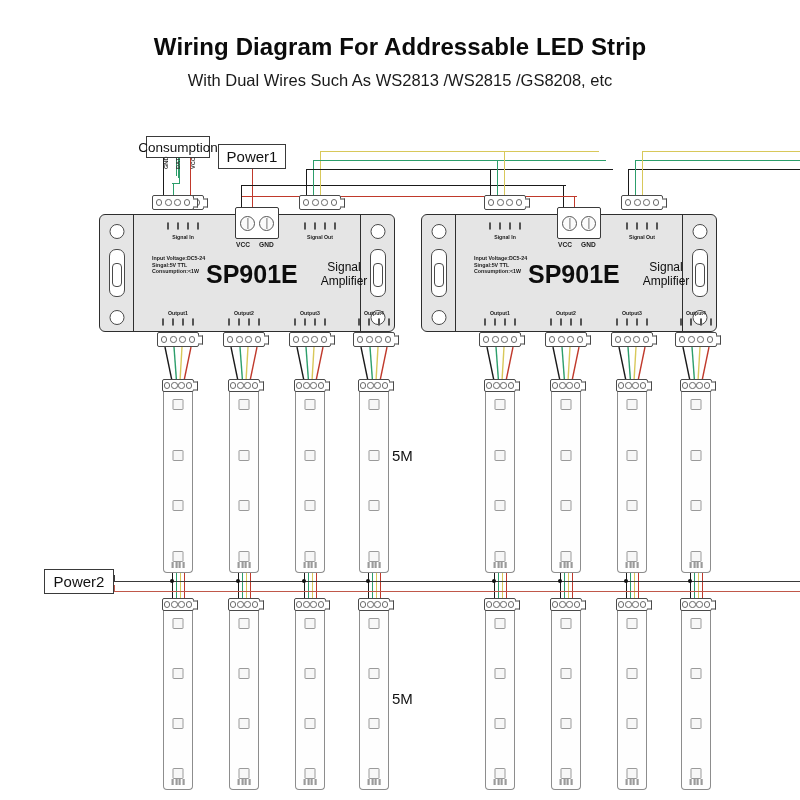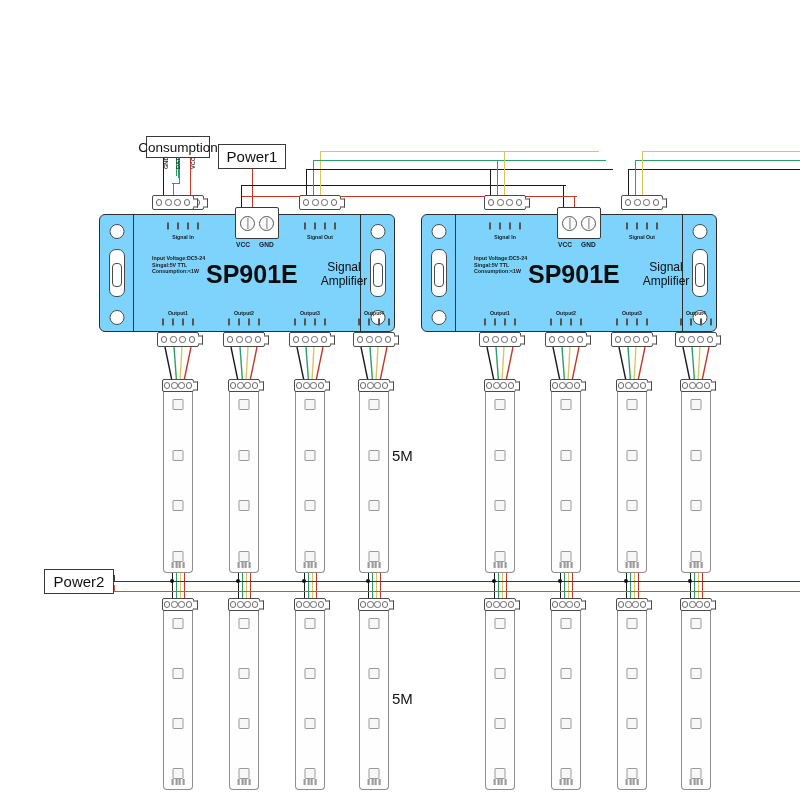--- a/index.html
+++ b/index.html
@@ -43,21 +43,21 @@
   .w{position:absolute;z-index:10;}
   .wv{width:0;border-left-width:1.4px;border-left-style:solid;}
   .wh{height:0;border-top-width:1.4px;border-top-style:solid;}
   .thin.wv{border-left-width:1.2px;}
   .thin.wh{border-top-width:1.2px;}
   .dot{position:absolute;width:4px;height:4px;border-radius:50%;background:#111;z-index:30;}
 
   
   .device{
     position:absolute;box-sizing:border-box;
-    border:1.4px solid #2e2e2e;border-radius:6px;background:#7dd3fc;z-index:20;
+    border:1.4px solid #2e2e2e;border-radius:6px;background:#e5e5e5;z-index:20;
   }
   .dev-bracket{
     position:absolute;top:0;bottom:0;width:34px;box-sizing:border-box;
     border-right:1.4px solid #2e2e2e;
   }
   .dev-bracket.right{left:auto;right:0;border-right:none;border-left:1.4px solid #2e2e2e;}
   .scr{
     position:absolute;left:50%;transform:translateX(-50%);
     width:13px;height:13px;border:1.1px solid #4a4a4a;border-radius:50%;background:#fff;
   }
@@ -151,20 +151,22 @@
 
   .mlabel{
     position:absolute;font-size:15px;color:#111;font-weight:400;z-index:30;
   }
 </style>
 </head>
 <body>
 
 <div id="stage">
 
+  <div class="title">Wiring Diagram For Addressable LED Strip</div>
+  <div class="subtitle">With Dual Wires Such As WS2813 /WS2815 /GS8208, etc</div>
 
   <div id="layer-wires">
       <div class="w wv thin" style="left: 163px; top: 158px; height: 38px; border-left-color: rgb(26, 26, 26);"></div>
       <div class="w wv thin" style="left: 190px; top: 158px; height: 38px; border-left-color: rgb(192, 57, 43);"></div>
       <div class="w wv thin" style="left: 176px; top: 158px; height: 18px; border-left-color: rgb(44, 158, 107);"></div>
       <div class="w wv thin" style="left: 176px; top: 158px; height: 17px; border-left-color: rgb(44, 158, 107);"></div>
       <div class="w wv thin" style="left: 179px; top: 158px; height: 20px; border-left-color: rgb(44, 158, 107);"></div>
       <div class="w wv thin" style="left: 179px; top: 158px; height: 19px; border-left-color: rgb(44, 158, 107);"></div>
       <div class="w wv thin" style="left: 178px; top: 158px; height: 19px; border-left-color: rgb(44, 158, 107);"></div>
       <div class="w wv thin" style="left: 179px; top: 158px; height: 21px; border-left-color: rgb(44, 158, 107);"></div>

